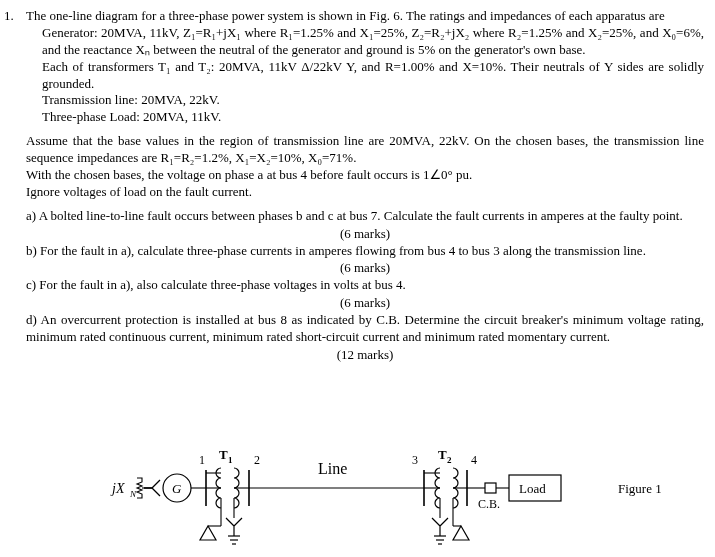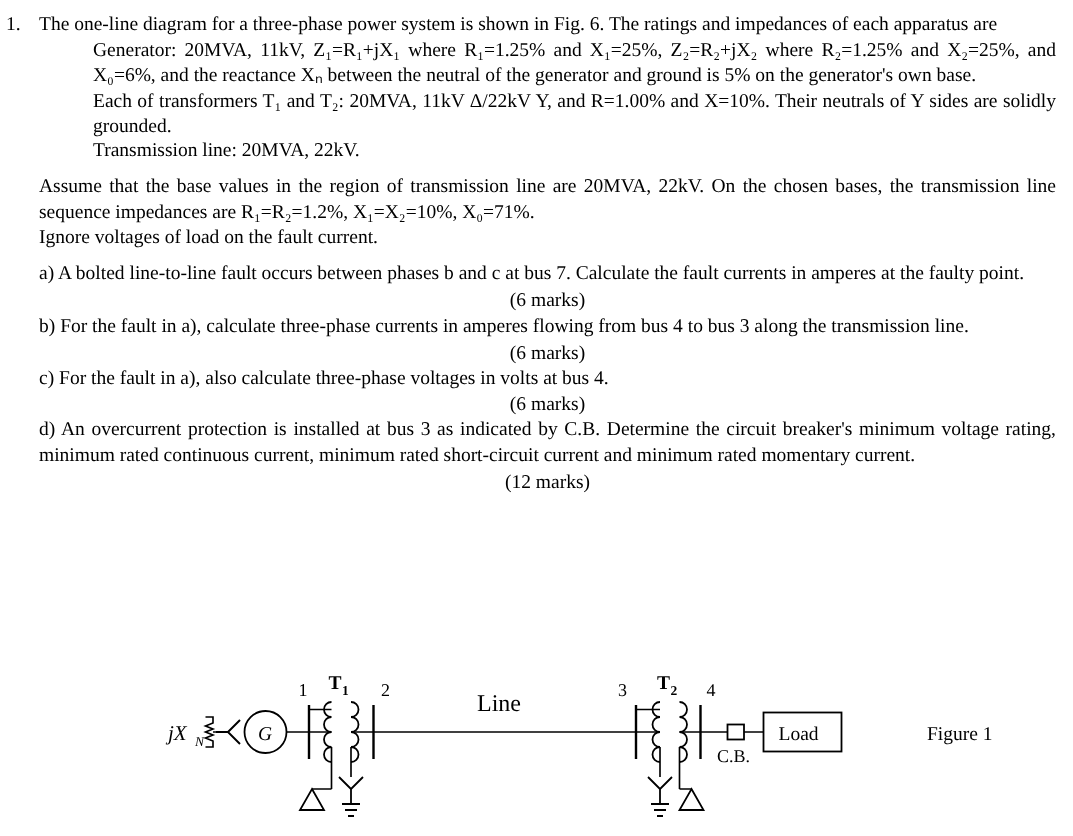--- a/index.html
+++ b/index.html
@@ -32,21 +32,21 @@
     position: absolute;
     left: 26px;
     top: 8px;
     width: 678px;
   }
   p {
     margin: 0 0 0 0;
     text-align: justify;
   }
   .just { text-align: justify; }
-  .indent-2 { margin-left: 36px; }
+  .indent-2 { margin-left: 16px; }
   .sp-above { margin-top: 7px; }
   .marks {
     text-align: center;
     margin-top: 1px;
   }
   .fig {
     position: absolute;
     left: 0px;
     top: 440px;
     width: 715px;
@@ -64,36 +64,38 @@
   <div class="body-block">
 
     <p class="just">The one-line diagram for a three-phase power system is shown in Fig. 6. The ratings and impedances of each apparatus are</p>
 
     <p class="just indent-2">Generator: 20MVA, 11kV, Z₁=R₁+jX₁ where R₁=1.25% and X₁=25%, Z₂=R₂+jX₂ where R₂=1.25% and X₂=25%, and X₀=6%, and the reactance Xₙ between the neutral of the generator and ground is 5% on the generator's own base.</p>
 
     <p class="just indent-2">Each of transformers T₁ and T₂: 20MVA, 11kV Δ/22kV Y, and R=1.00% and X=10%. Their neutrals of Y sides are solidly grounded.</p>
 
     <p class="just indent-2">Transmission line: 20MVA, 22kV.</p>
 
+    <p class="just indent-2">Three-phase Load: 20MVA, 11kV.</p>
 
     <p class="just sp-above">Assume that the base values in the region of transmission line are 20MVA, 22kV. On the chosen bases, the transmission line sequence impedances are R₁=R₂=1.2%, X₁=X₂=10%, X₀=71%.</p>
 
+    <p class="just">With the chosen bases, the voltage on phase a at bus 4 before fault occurs is 1∠0° pu.</p>
 
     <p class="just">Ignore voltages of load on the fault current.</p>
 
     <p class="just sp-above"><span>a)</span> <span>A bolted line-to-line fault occurs between phases b and c at bus 7. Calculate the fault currents in amperes at the faulty point.</span></p>
     <p class="marks">(6 marks)</p>
 
     <p class="just"><span>b)</span> <span>For the fault in a), calculate three-phase currents in amperes flowing from bus 4 to bus 3 along the transmission line.</span></p>
     <p class="marks">(6 marks)</p>
 
     <p class="just"><span>c)</span> <span>For the fault in a), also calculate three-phase voltages in volts at bus 4.</span></p>
     <p class="marks">(6 marks)</p>
 
-    <p class="just"><span>d)</span> <span>An overcurrent protection is installed at bus 3 as indicated by C.B. Determine the circuit breaker's minimum voltage rating, minimum rated continuous current, minimum rated short-circuit current and minimum rated momentary current.</span></p>
+    <p class="just"><span>d)</span> <span>An overcurrent protection is installed at bus 8 as indicated by C.B. Determine the circuit breaker's minimum voltage rating, minimum rated continuous current, minimum rated short-circuit current and minimum rated momentary current.</span></p>
     <p class="marks">(12 marks)</p>
 
   </div>
 
   <div class="fig">
     <svg width="715" height="117" viewBox="0 0 715 117" xmlns="http://www.w3.org/2000/svg">
 
       <text id="lbl-jx" x="112" y="53" font-family="Liberation Serif, serif" font-style="italic" font-size="14" fill="#000">jX</text>
       <text id="lbl-jx-sub" x="130" y="57" font-family="Liberation Serif, serif" font-style="italic" font-size="9" fill="#000">N</text>
 

